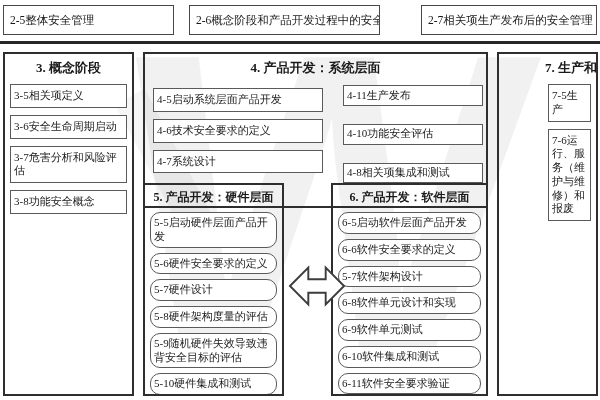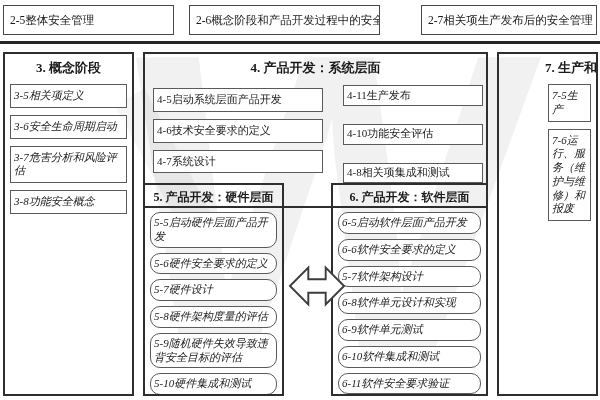--- a/index.html
+++ b/index.html
@@ -33,21 +33,21 @@
   }
   .section{
     position:absolute;box-sizing:border-box;background:transparent;
     border:2px solid #2e2e2e;z-index:1;overflow:hidden;
   }
   .sec-title{
     font-weight:bold;text-align:center;font-size:13px;
     padding:5px 2px 3px 2px;white-space:nowrap;overflow:hidden;
   }
   .sec-title.small{font-size:12px;padding:4px 1px 2px 1px;}
-  .items{padding:4px 5px 0 5px;font-style:italic;}
+  .items{padding:4px 5px 0 5px;}
   .item{
     box-sizing:border-box;border:1px solid #5a5a5a;background:#fff;
     font-size:11px;line-height:1.25;padding:4px 3px;margin-bottom:7px;
     overflow:hidden;
   }
   .items.tight .item{margin-bottom:5px;padding:3px 3px;border-radius:10px;}
   .subcol{position:absolute;}
   #col-sys-left{left:8px;top:34px;width:170px;}
   #col-sys-right{left:198px;top:31px;width:140px;}
   #col-sys-right .item{margin-bottom:18px;padding:2.5px 3px;}

